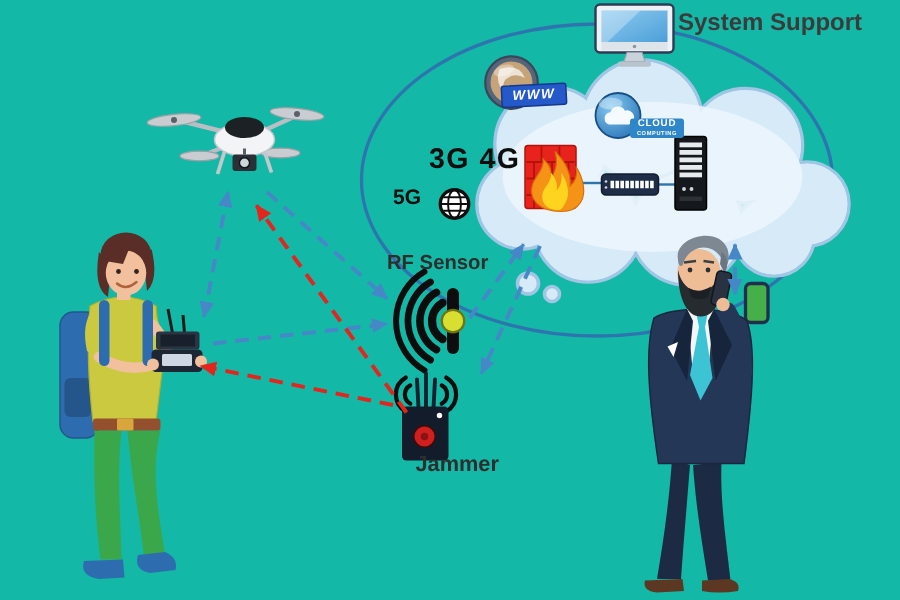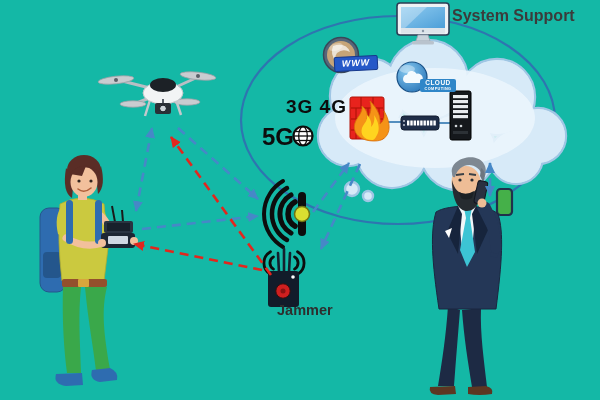--- a/index.html
+++ b/index.html
@@ -2,21 +2,21 @@
 <html><head>
 <meta charset="utf-8">
 <style>
   html,body{margin:0;padding:0;background:#ffffff;}
   .stage{position:relative;width:600px;height:400px;background:#14b8a6;overflow:hidden;
          font-family:"Liberation Sans", sans-serif;}
   .stage svg{position:absolute;left:0;top:0;}
   .lbl{position:absolute;pointer-events:none;white-space:nowrap;color:#3a3a3a;}
   .lbl-system{left:452px;top:7px;font-size:16px;font-weight:600;color:#3b3b3b;}
   .lbl-3g4g{left:262px;top:96px;font-size:19px;font-weight:800;color:#0d0d0d;letter-spacing:1px;margin-left:24px;}
-  .lbl-5g{left:262px;top:123px;font-size:24px;font-weight:800;color:#0d0d0d;}
+  .lbl-5g{left:262px;top:123px;font-size:14px;font-weight:800;color:#0d0d0d;}
   .lbl-rf{left:258px;top:167px;font-size:13.5px;font-weight:600;color:#2e2e2e;}
   .lbl-jam{left:265px;top:302px;font-size:14.5px;font-weight:600;color:#2e2e2e;margin-left:12px;}
   .banner-www{left:334px;top:56px;width:42px;height:13px;background:#2558c8;border:1px solid #16388c;
     border-radius:2px;color:#fff;font-size:9px;font-style:italic;font-weight:800;text-align:center;
     line-height:13px;transform:rotate(-3deg);letter-spacing:1px;}
   .banner-cloud{left:420px;top:79px;width:36px;background:#2f86c8;border-radius:2px;color:#fff;
     text-align:center;padding:1px 0;line-height:1.05;}
   .banner-cloud .l1{font-size:6.5px;font-weight:800;letter-spacing:.5px;}
   .banner-cloud .l2{font-size:3.8px;font-weight:700;letter-spacing:.4px;}
 </style>
@@ -294,20 +294,21 @@
         <line x1="360" y1="164" x2="321" y2="249" stroke="#4688c7" stroke-width="2.6" stroke-dasharray="9 6" fill="none" marker-end="url(#arrow-arrow_blue)"></line>
         <line x1="490" y1="163" x2="490" y2="196" stroke="#4688c7" stroke-width="2.6" stroke-dasharray="9 6" fill="none" marker-end="url(#arrow-arrow_blue)" marker-start="url(#arrow-arrow_blue)"></line>
         <line x1="271" y1="275" x2="171" y2="137" stroke="#e3261d" stroke-width="2.6" stroke-dasharray="9 6" fill="none" marker-end="url(#arrow-arrow_red)"></line>
         <line x1="262" y1="270" x2="134" y2="244" stroke="#e3261d" stroke-width="2.6" stroke-dasharray="9 6" fill="none" marker-end="url(#arrow-arrow_red)"></line>
       </g>
 </svg>
 
 <div class="lbl lbl-system">System Support</div>
 <div class="lbl lbl-3g4g">3G 4G</div>
 <div class="lbl lbl-5g">5G</div>
+<div class="lbl lbl-rf">RF Sensor</div>
 <div class="lbl lbl-jam">Jammer</div>
 <div class="lbl banner-www">WWW</div>
 <div class="lbl banner-cloud">
   <div class="l1">CLOUD</div>
   <div class="l2">COMPUTING</div>
 </div>
 
 </div>
 
 </body></html>

